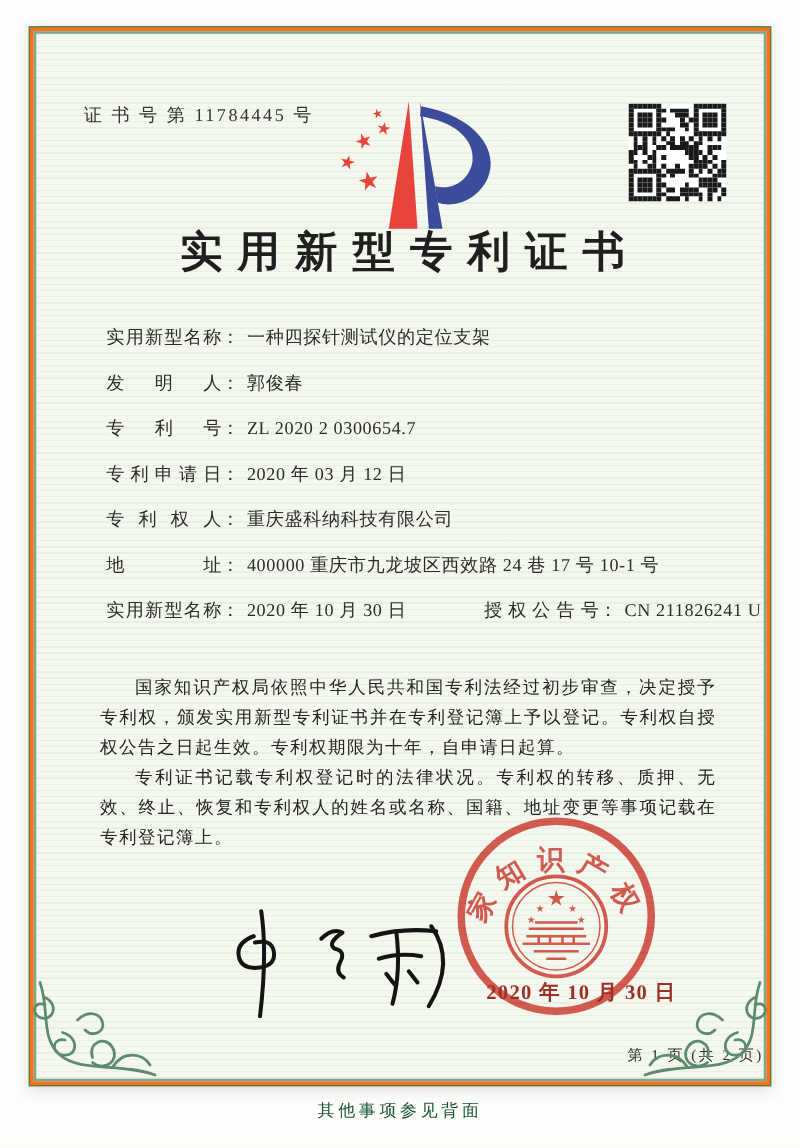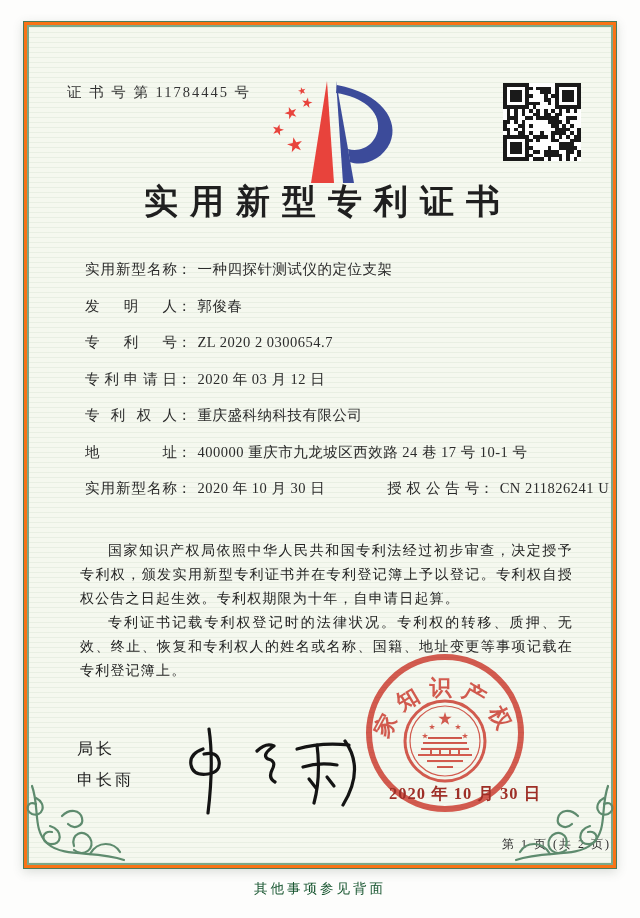--- a/index.html
+++ b/index.html
@@ -575,24 +575,20 @@
           <span class="flabel">授权公告号</span><span class="fcolon">：</span><span class="fvalue">CN 211826241 U</span>
         </div>
       </div>
     </div>
 
     <div class="paras">
       <p>国家知识产权局依照中华人民共和国专利法经过初步审查，决定授予专利权，颁发实用新型专利证书并在专利登记簿上予以登记。专利权自授权公告之日起生效。专利权期限为十年，自申请日起算。</p>
       <p>专利证书记载专利权登记时的法律状况。专利权的转移、质押、无效、终止、恢复和专利权人的姓名或名称、国籍、地址变更等事项记载在专利登记簿上。</p>
     </div>
 
-    <div class="sig-block">
-      <div>局长</div>
-      <div>申长雨</div>
-    </div>
 
     <svg class="sig-hand" width="210" height="110" viewBox="0 0 210 110">
       <g fill="none" stroke="#141414" stroke-width="3.2" stroke-linecap="round" stroke-linejoin="round">
         <path d="M34,34 q-14,5 -12,16 q2,11 17,9 q13,-2 11,-13 q-2,-10 -15,-7"></path>
         <path d="M40,14 q5,34 -1,84"></path>
         <path d="M88,36 q9,-9 17,-5 q-13,9 -6,13 q9,2 4,11 q-4,8 3,12"></path>
         <path d="M128,34 q24,-7 52,-4"></path>
         <path d="M148,30 q4,32 -3,58"></path>
         <path d="M134,52 q16,-5 34,-2"></path>
         <path d="M140,64 l7,9"></path>

